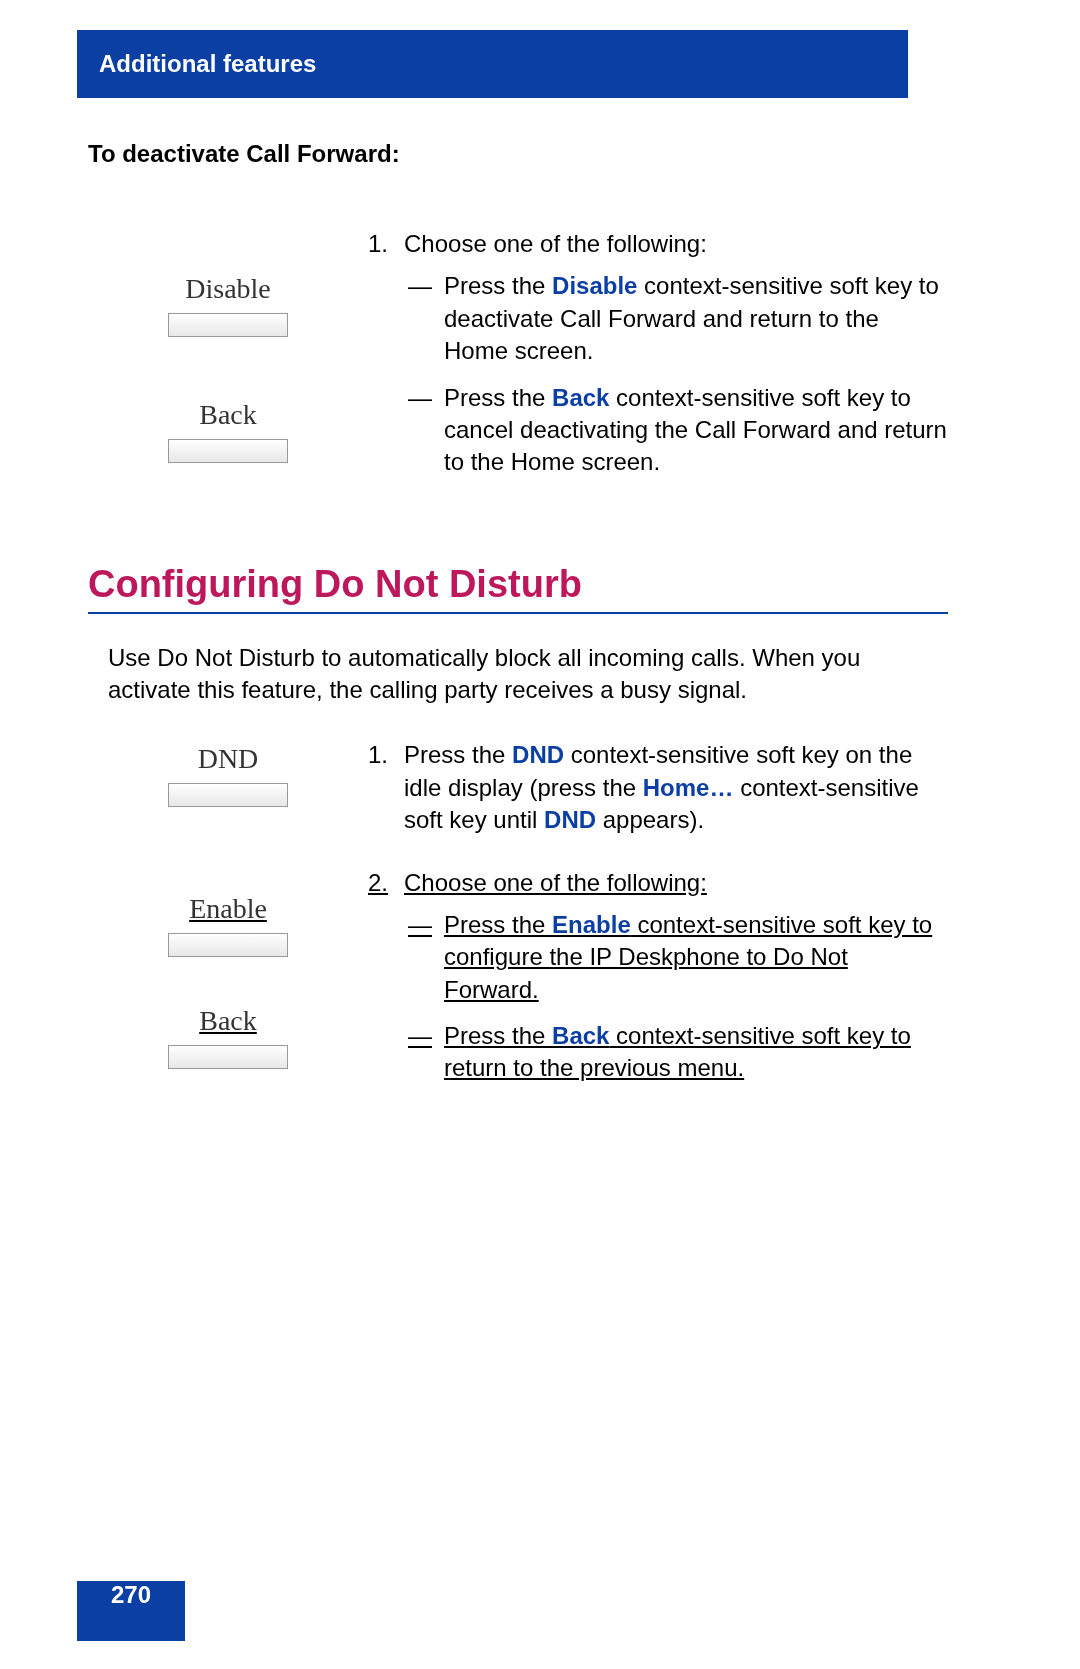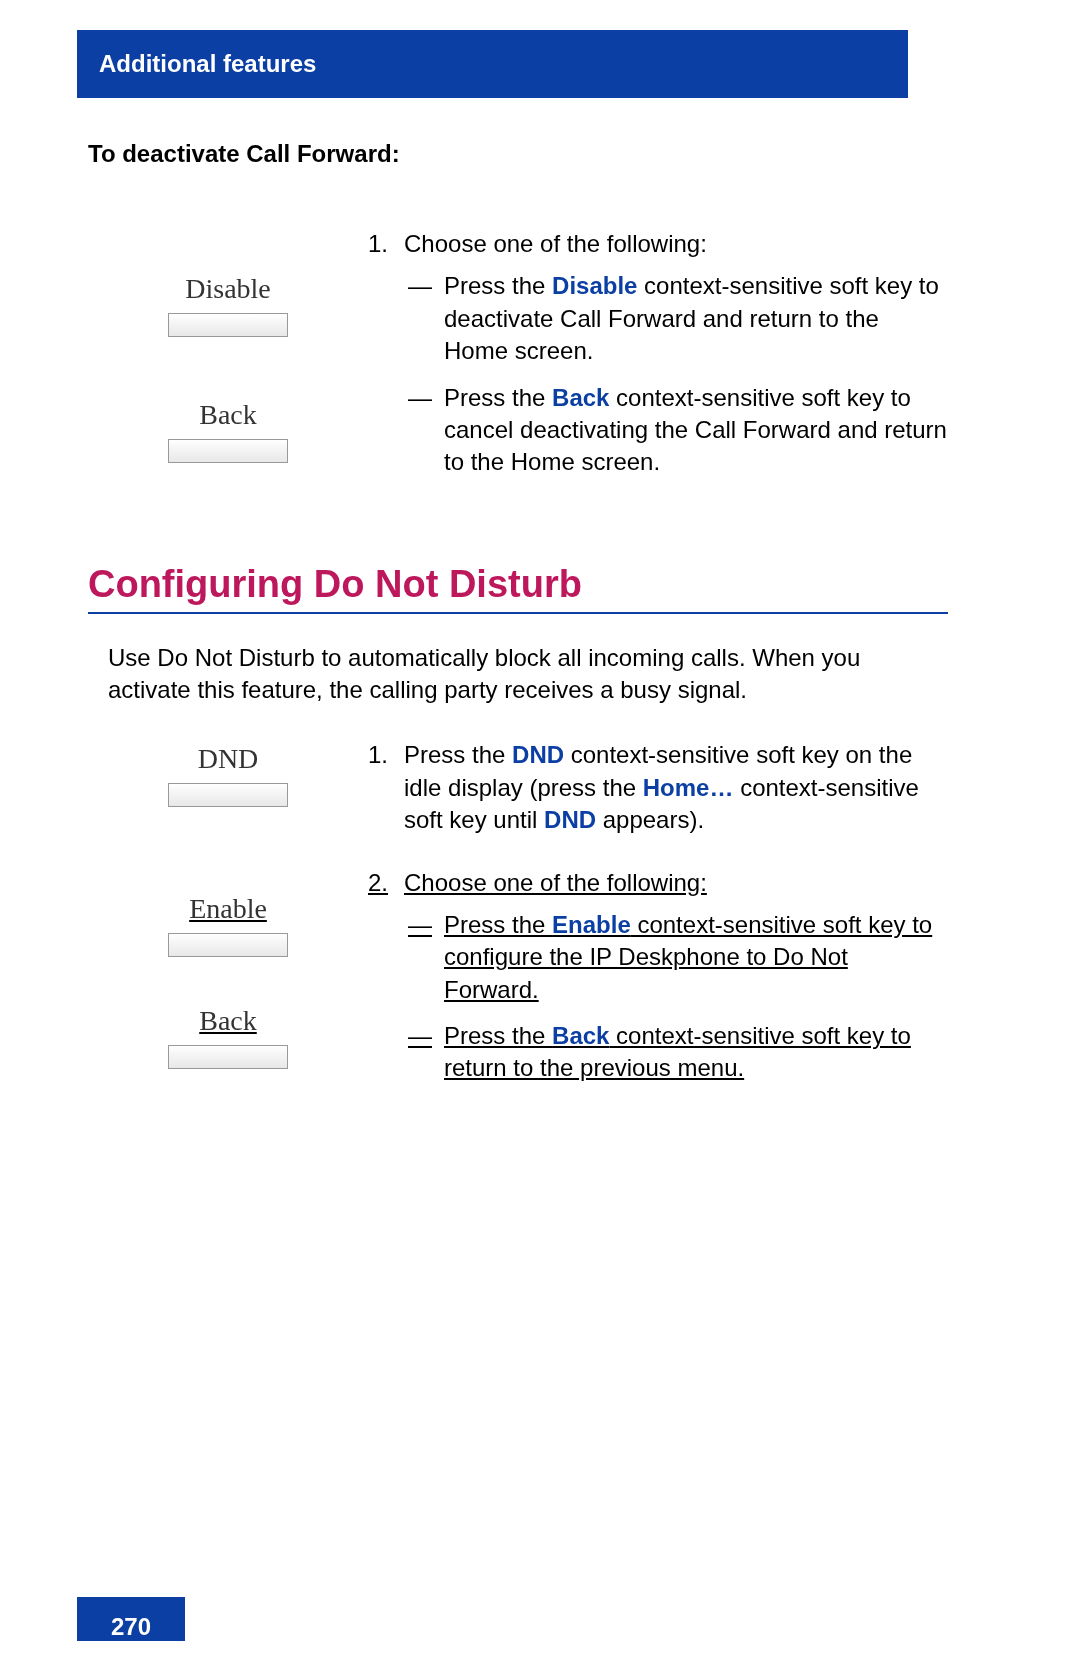--- a/index.html
+++ b/index.html
@@ -130,24 +130,24 @@
     .body-para {
       line-height: 1.35;
       margin-bottom: 30px;
       margin-left: 20px;
     }
     .page-number-box {
       position: absolute;
       left: 77px;
       bottom: 28px;
       width: 108px;
-      height: 44px;
+      height: 60px;
       background: #0b3fa4;
       display: flex;
-      align-items: flex-end;
+      align-items: flex-start;
       justify-content: center;
       color: #ffffff;
       font-weight: bold;
       font-size: 24px;
     }
     .block2 {
       margin-top: 11px;
       text-decoration: underline;
     }
     .softkey-group { display:flex; flex-direction:column; align-items:center; }

